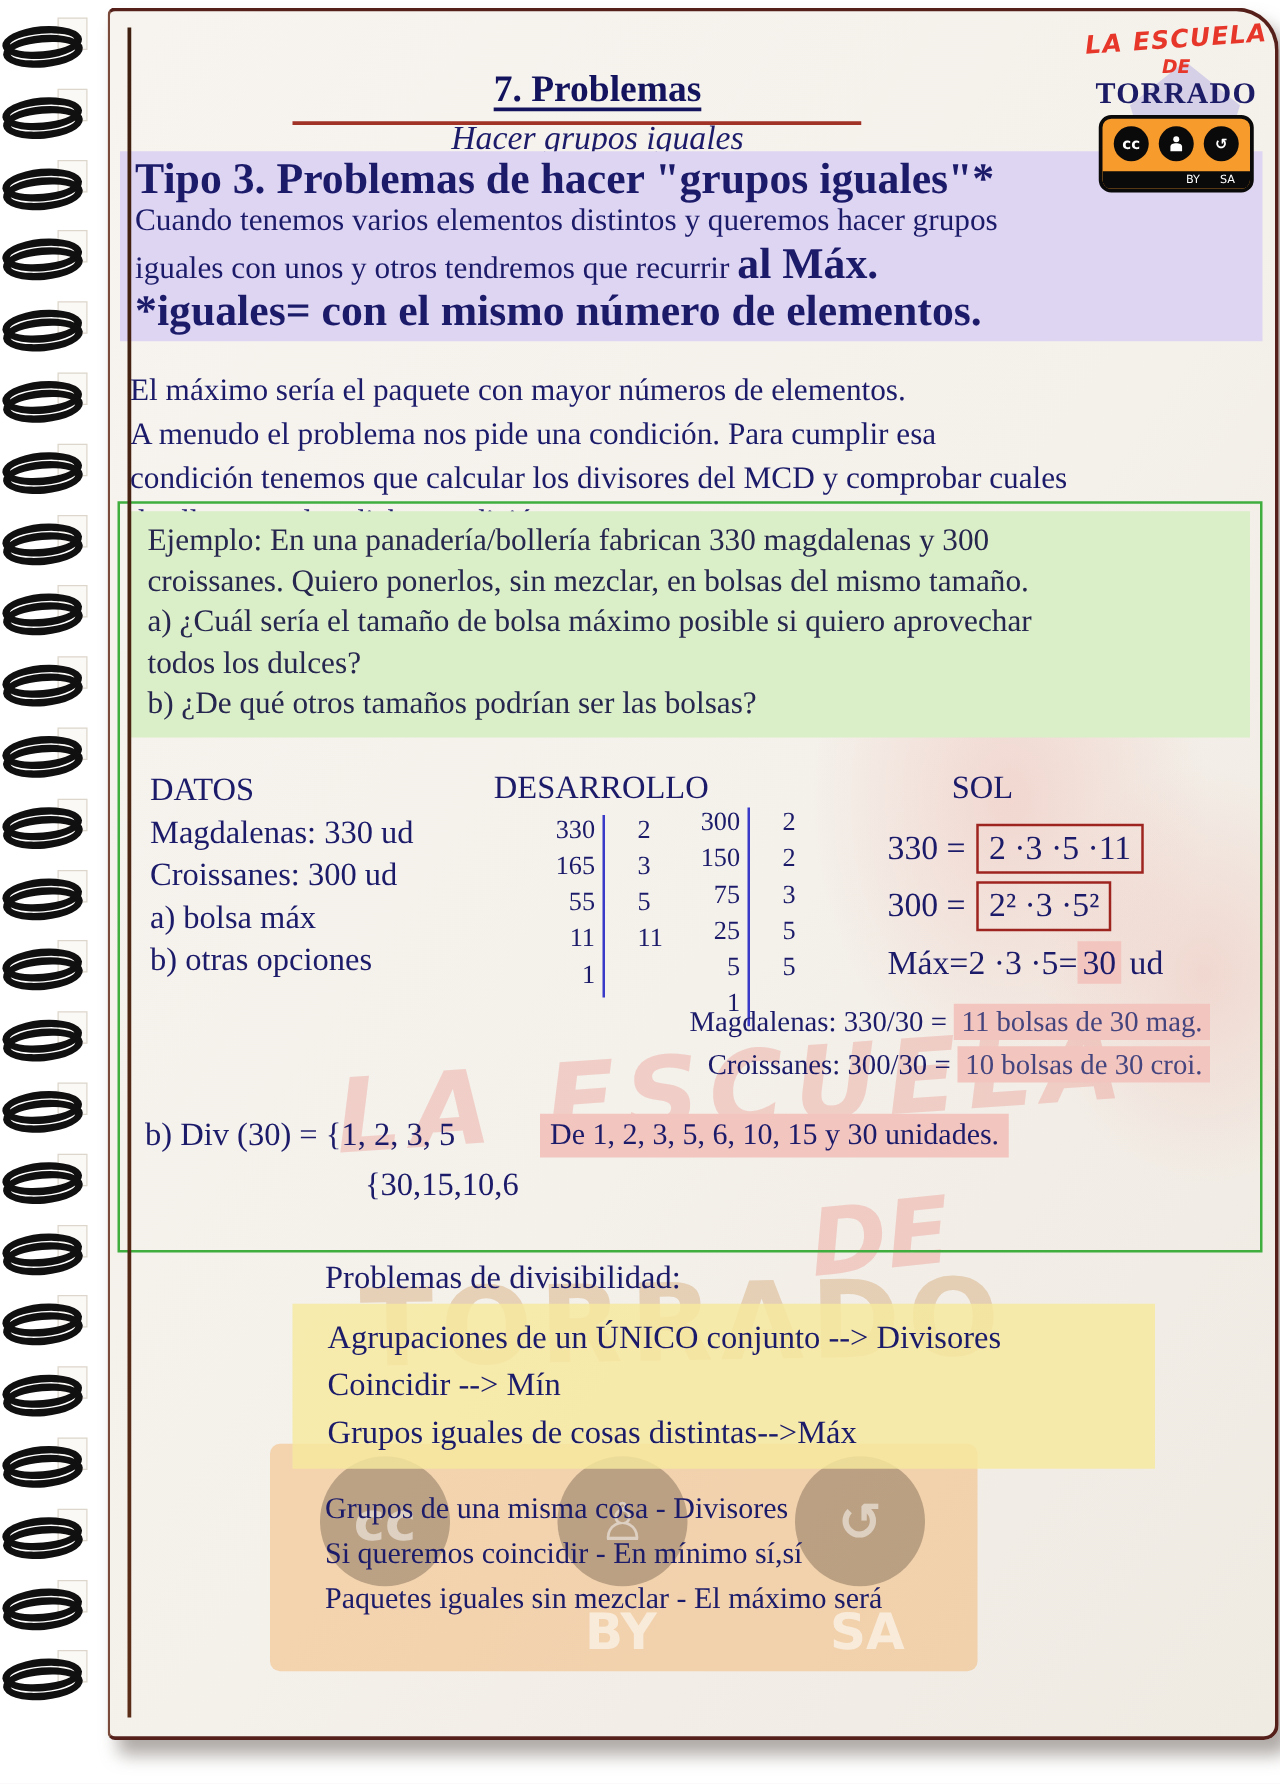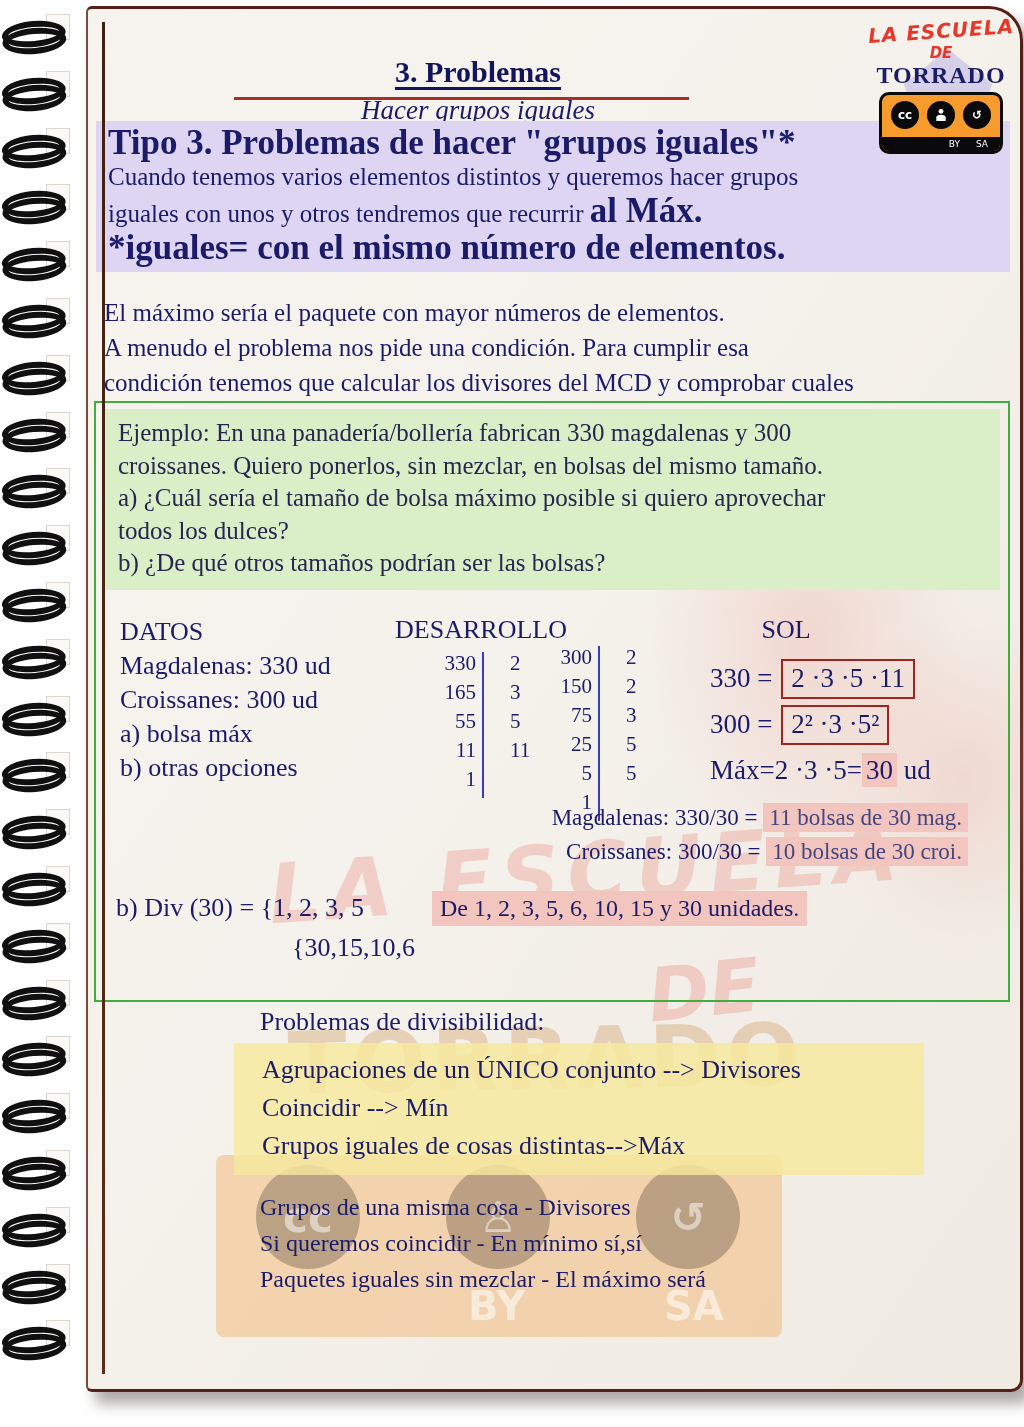--- a/index.html
+++ b/index.html
@@ -133,21 +133,21 @@
       <div class="wm-circle wm-c1">cc</div>
       <div class="wm-circle wm-c2">♙</div>
       <div class="wm-circle wm-c3">↺</div>
       <div class="wm-bysa wm-by">BY</div>
       <div class="wm-bysa wm-sa">SA</div>
     </div>
 
     <div class="page-content">
 
       <div class="hdr-redline"></div>
-      <div class="hdr-title">3. Problemas</div>
+      <div class="hdr-title">7. Problemas</div>
       <div class="hdr-sub">Hacer grupos iguales</div>
 
       <div class="logo">
         <div class="logo-pent"></div>
         <div class="logo-l1">LA ESCUELA</div>
         <div class="logo-l2">DE</div>
         <div class="logo-l3">TORRADO</div>
         <div class="cc-badge">
           <div class="cc-row">
             <div class="cc-circle">cc</div>

